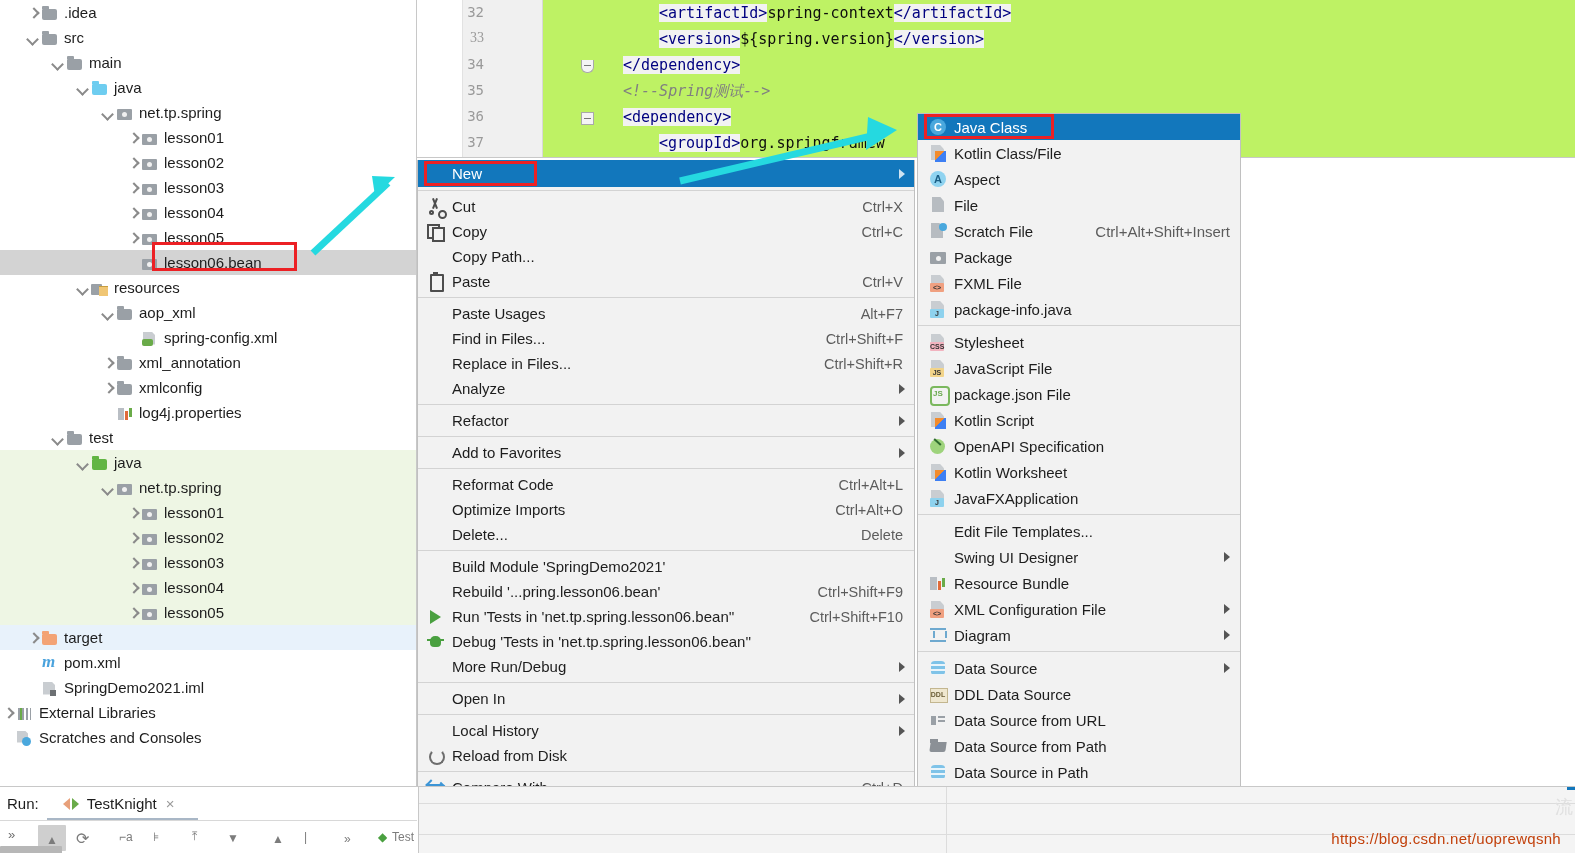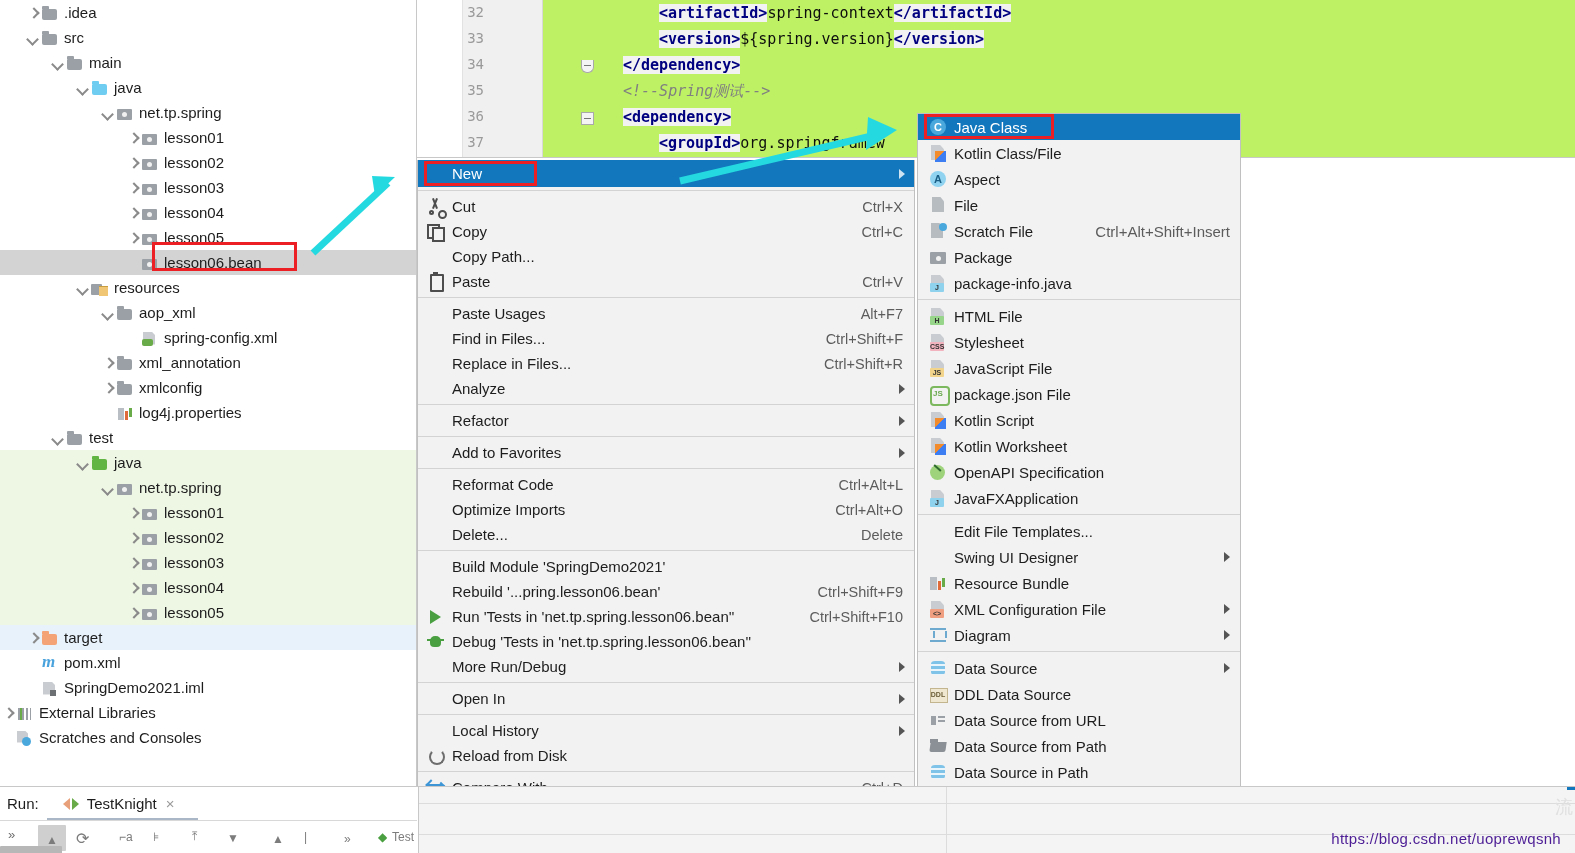--- a/index.html
+++ b/index.html
@@ -140,21 +140,21 @@
   .fold.start { border-radius: 0; }
   .fold::after {
     content:""; position:absolute; left:2px; top:5px; width:7px; height:1px; background:#777;
   }
   #code {
     position: absolute; left: 170px; top: 0; width: 990px; height: 158px;
     font-family: "DejaVu Sans Mono", monospace; font-size: 15px; line-height: 26px;
     white-space: pre; color: #080808;
   }
   .ln { position: absolute; left: 0; height: 26px; }
-  .tag { color: #000080; font-weight: 700; background:#f2f2f2;text-align:right; }
+  .tag { color: #000080; font-weight: 400; background:#f2f2f2;text-align:right; }
   .txt { color: #0d0d0d; }
   .cmt { color: #808080; font-style: italic; }
   #editor-divider {
     position: absolute; left: 417px; top: 157px; width: 1158px; height: 1px; background: #c8c8c8;
   }
   #panel-divider {
     position: absolute; left: 416px; top: 0; width: 1px; height: 786px; background: #c8c8c8;
   }
 
   
@@ -430,21 +430,21 @@
   }
   .tb-item { position: absolute; color: #7c7c7c; font-size: 12px; }
   #run-right {
     position: absolute; left: 418px; top: 0; width: 1157px; height: 67px;
     background: #f4f4f4; border-left: 1px solid #c8c8c8;
   }
   .rr-line { position: absolute; left: 0; width: 1157px; height: 1px; background: #dcdcdc; }
   .rr-vline { position: absolute; top: 0; width: 1px; height: 67px; background: #dcdcdc; }
   #watermark {
     position: absolute; right: 14px; top: 43px;
-    font-size: 15px; color: #4c1d95; letter-spacing: 0.3px;
+    font-size: 15px; color: #c2410c; letter-spacing: 0.3px;
     font-family: "Liberation Sans", sans-serif; white-space: nowrap;
   }
   #cjk-mark {
     position: absolute; right: 2px; top: 8px; font-size: 18px; color: #e0e0e0;
   }
   .blue-hint {
     position: absolute; background: #1277bc;
   }
 </style>
 </head>
@@ -634,21 +634,21 @@
         <span class="tree-label">Scratches and Consoles</span>
       </div>
     </div>
   <div id="lesson06-highlight"></div>
   <div id="panel-divider"></div>
 
   <div id="editor">
     <div id="gutter-strip"></div>
     <div id="gutter">
         <div class="lnum" style="top: 4px;">32</div>
-        <div class="lnum" style="top: 30px;">33</div>
+        <div class="lnum" style="top: 30px; font-family: Liberation Serif, serif;">33</div>
         <div class="lnum" style="top: 56px;">34</div>
         <div class="lnum" style="top: 82px;">35</div>
         <div class="lnum" style="top: 108px;">36</div>
         <div class="lnum" style="top: 134px;">37</div>
         <div class="fold end" style="top: 60px;"></div>
         <div class="fold start" style="top: 112px;"></div>
       </div>
     <div id="code"><div class="ln" style="top: 0px; padding-left: 72px;"><span class="tag">&lt;artifactId&gt;</span><span class="txt">spring-context</span><span class="tag">&lt;/artifactId&gt;</span></div><div class="ln" style="top: 26px; padding-left: 72px;"><span class="tag">&lt;version&gt;</span><span class="txt">${spring.version}</span><span class="tag">&lt;/version&gt;</span></div><div class="ln" style="top: 52px; padding-left: 36px;"><span class="tag">&lt;/dependency&gt;</span></div><div class="ln" style="top: 78px; padding-left: 36px;"><span class="cmt">&lt;!--Spring测试--&gt;</span></div><div class="ln" style="top: 104px; padding-left: 36px;"><span class="tag">&lt;dependency&gt;</span></div><div class="ln" style="top: 130px; padding-left: 72px;"><span class="tag">&lt;groupId&gt;</span><span class="txt">org.springframew</span></div></div>
   </div>
   <div id="editor-divider"></div>
@@ -794,31 +794,31 @@
         <span class="sico scratchf"></span>
         <span>Scratch File</span>
         <span class="shortcut">Ctrl+Alt+Shift+Insert</span>
       </div>
       <div class="si">
         <span class="sico pkgico"></span>
         <span>Package</span>
       </div>
       <div class="si">
         <span class="sico sheet">
+          <span class="badge" style="background: rgb(240, 160, 128);">&lt;&gt;</span>
+        </span>
+        <span>FXML File</span>
+      </div>
+      <div class="si">
+        <span class="sico sheet">
           <span class="badge" style="background: rgb(142, 210, 238);">J</span>
         </span>
         <span>package-info.java</span>
       </div>
       <div class="ssep"></div>
-      <div class="si">
-        <span class="sico sheet">
-          <span class="badge" style="background: rgb(151, 214, 138);">H</span>
-        </span>
-        <span>HTML File</span>
-      </div>
       <div class="si">
         <span class="sico sheet">
           <span class="badge" style="background: rgb(242, 179, 191);">CSS</span>
         </span>
         <span>Stylesheet</span>
       </div>
       <div class="si">
         <span class="sico sheet">
           <span class="badge" style="background: rgb(242, 212, 138);">JS</span>
         </span>
@@ -826,26 +826,26 @@
       </div>
       <div class="si">
         <span class="sico jsonico"></span>
         <span>package.json File</span>
       </div>
       <div class="si">
         <span class="sico kotlin"></span>
         <span>Kotlin Script</span>
       </div>
       <div class="si">
+        <span class="sico openapi"></span>
+        <span>OpenAPI Specification</span>
+      </div>
+      <div class="si">
         <span class="sico kotlin"></span>
         <span>Kotlin Worksheet</span>
-      </div>
-      <div class="si">
-        <span class="sico openapi"></span>
-        <span>OpenAPI Specification</span>
       </div>
       <div class="si">
         <span class="sico sheet">
           <span class="badge" style="background: rgb(142, 210, 238);">J</span>
         </span>
         <span>JavaFXApplication</span>
       </div>
       <div class="ssep"></div>
       <div class="si">
         <span>Edit File Templates...</span>

